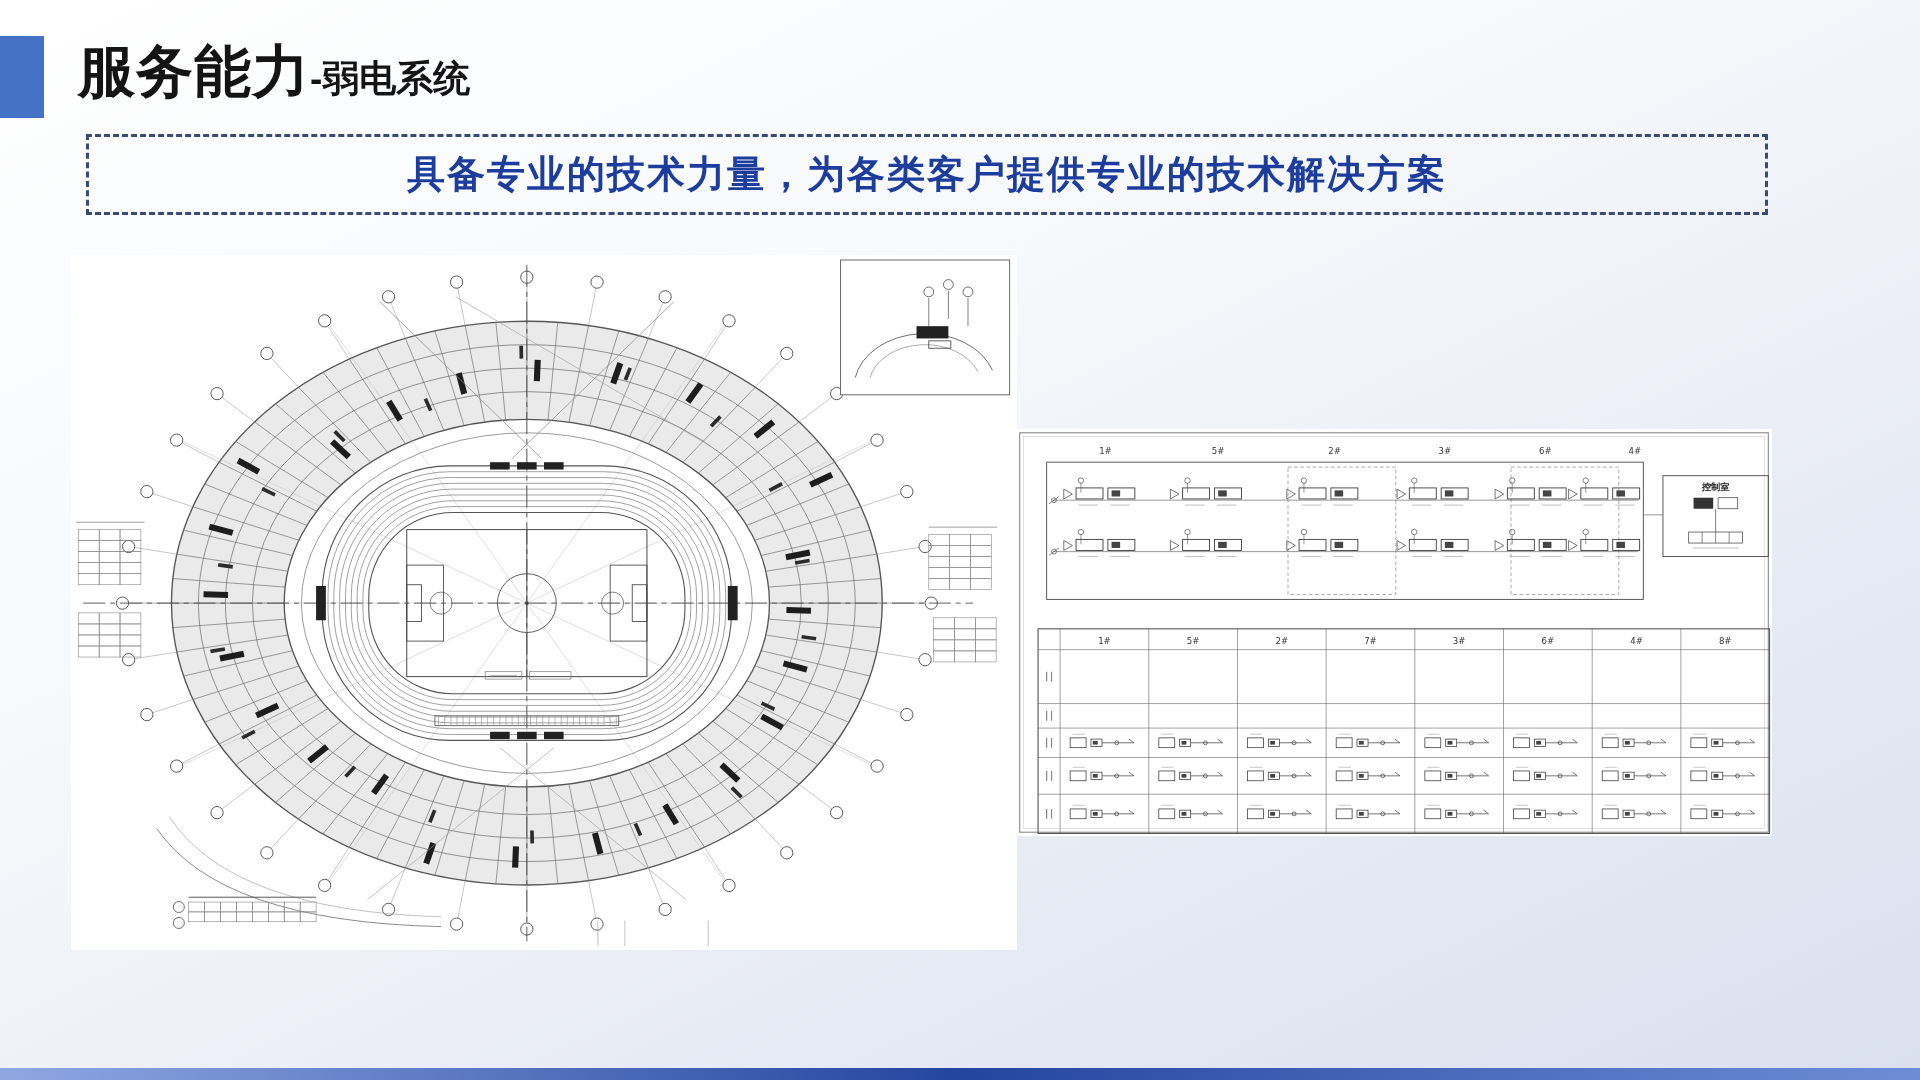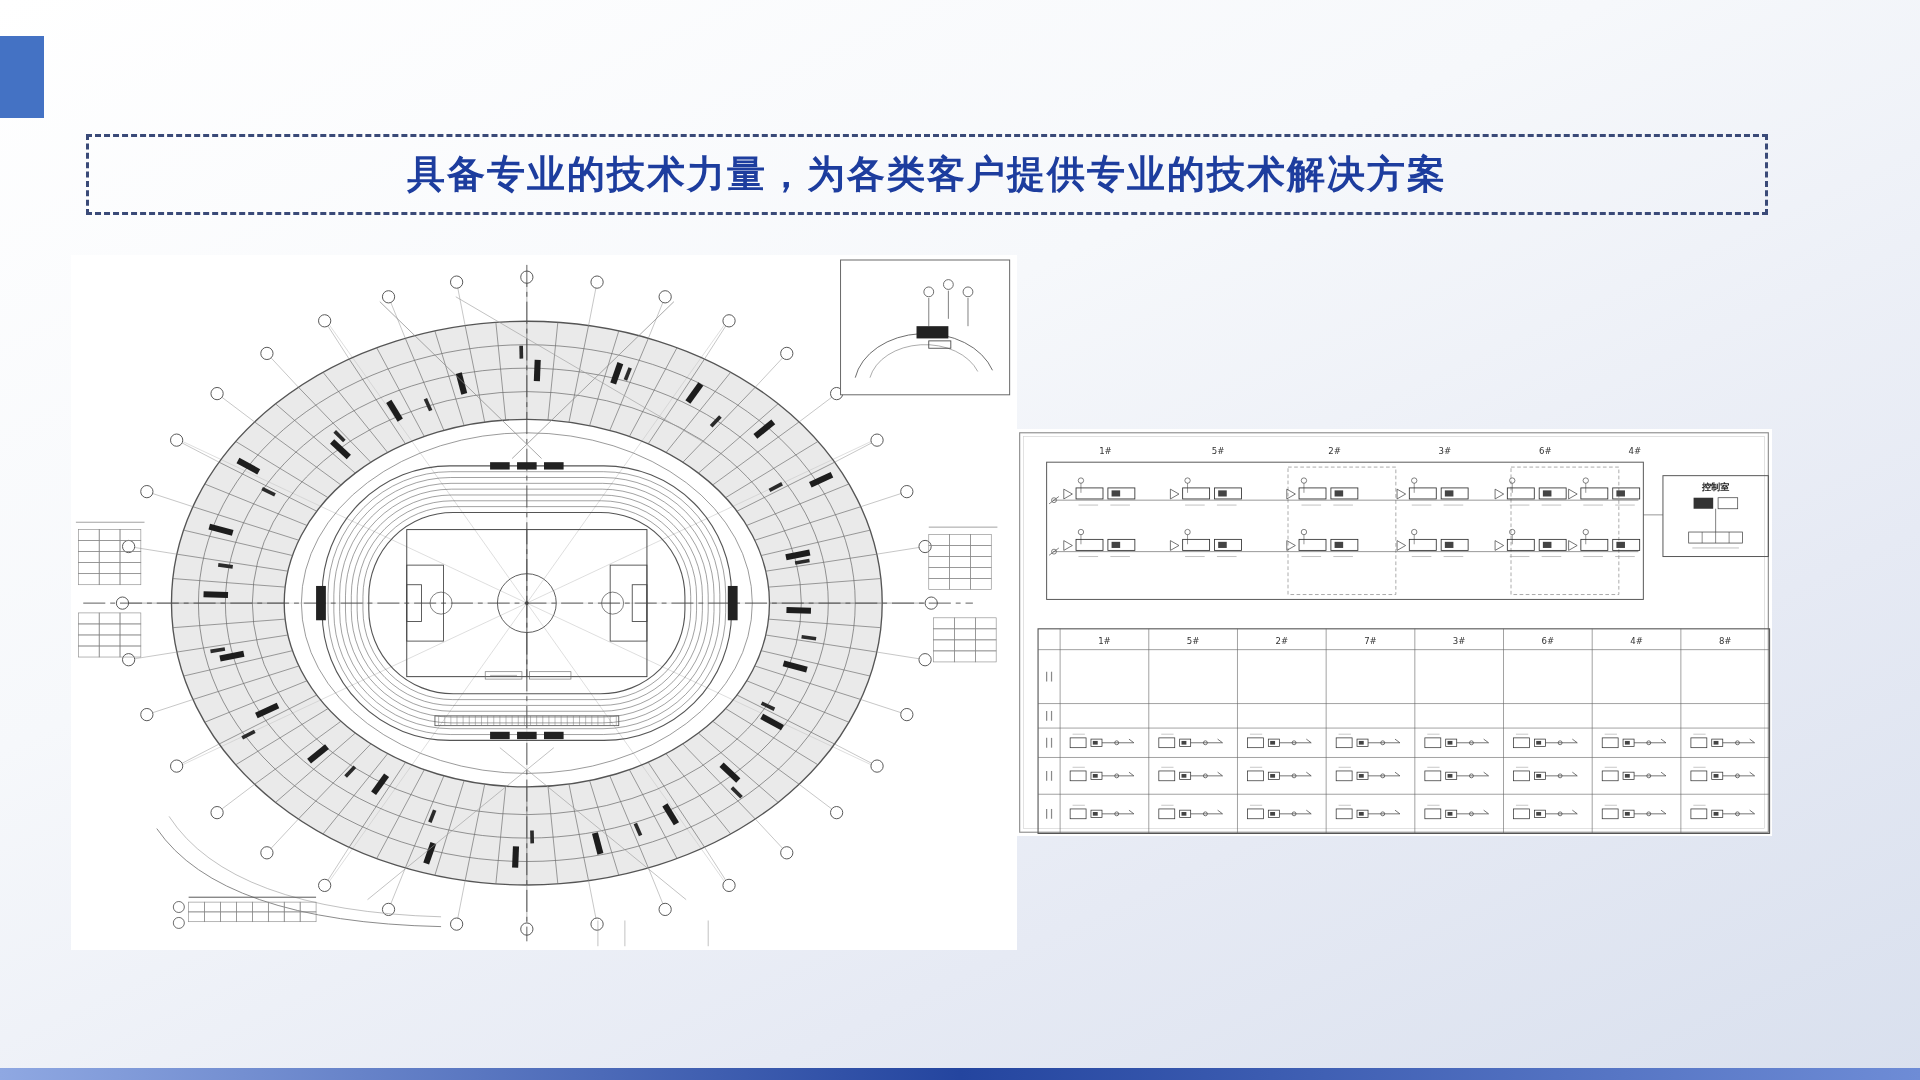--- a/index.html
+++ b/index.html
@@ -25,20 +25,24 @@
   svg{display:block;}
   svg text{font-family:"DejaVu Sans",sans-serif;}
 </style>
 </head>
 <body>
 
 <div class="slide">
 
   <div class="accent-bar" style="background: rgb(68, 114, 196);"></div>
 
+  <div class="title-row">
+    <span class="title-main">服务能力</span>
+    <span class="title-sub">-弱电系统</span>
+  </div>
 
 
   <div class="banner" style="border-color: rgb(58, 74, 120);">
     <span class="banner-text" style="color: rgb(29, 61, 158);">具备专业的技术力量，为各类客户提供专业的技术解决方案</span>
   </div>
 
   <div class="panel panel-stadium">
     <svg id="stadium-svg" width="946" height="695" viewBox="0 0 772 567">
         <path d="M 82 284 a 290 230 0 1 0 580 0 a 290 230 0 1 0 -580 0 Z M 174 284 a 198 150 0 1 0 396 0 a 198 150 0 1 0 -396 0 Z" fill-rule="evenodd" fill="#eaeaea" stroke="none"></path>
         <line x1="40" y1="284" x2="704" y2="284" stroke="#c8c8c8" stroke-width="0.5"></line>

